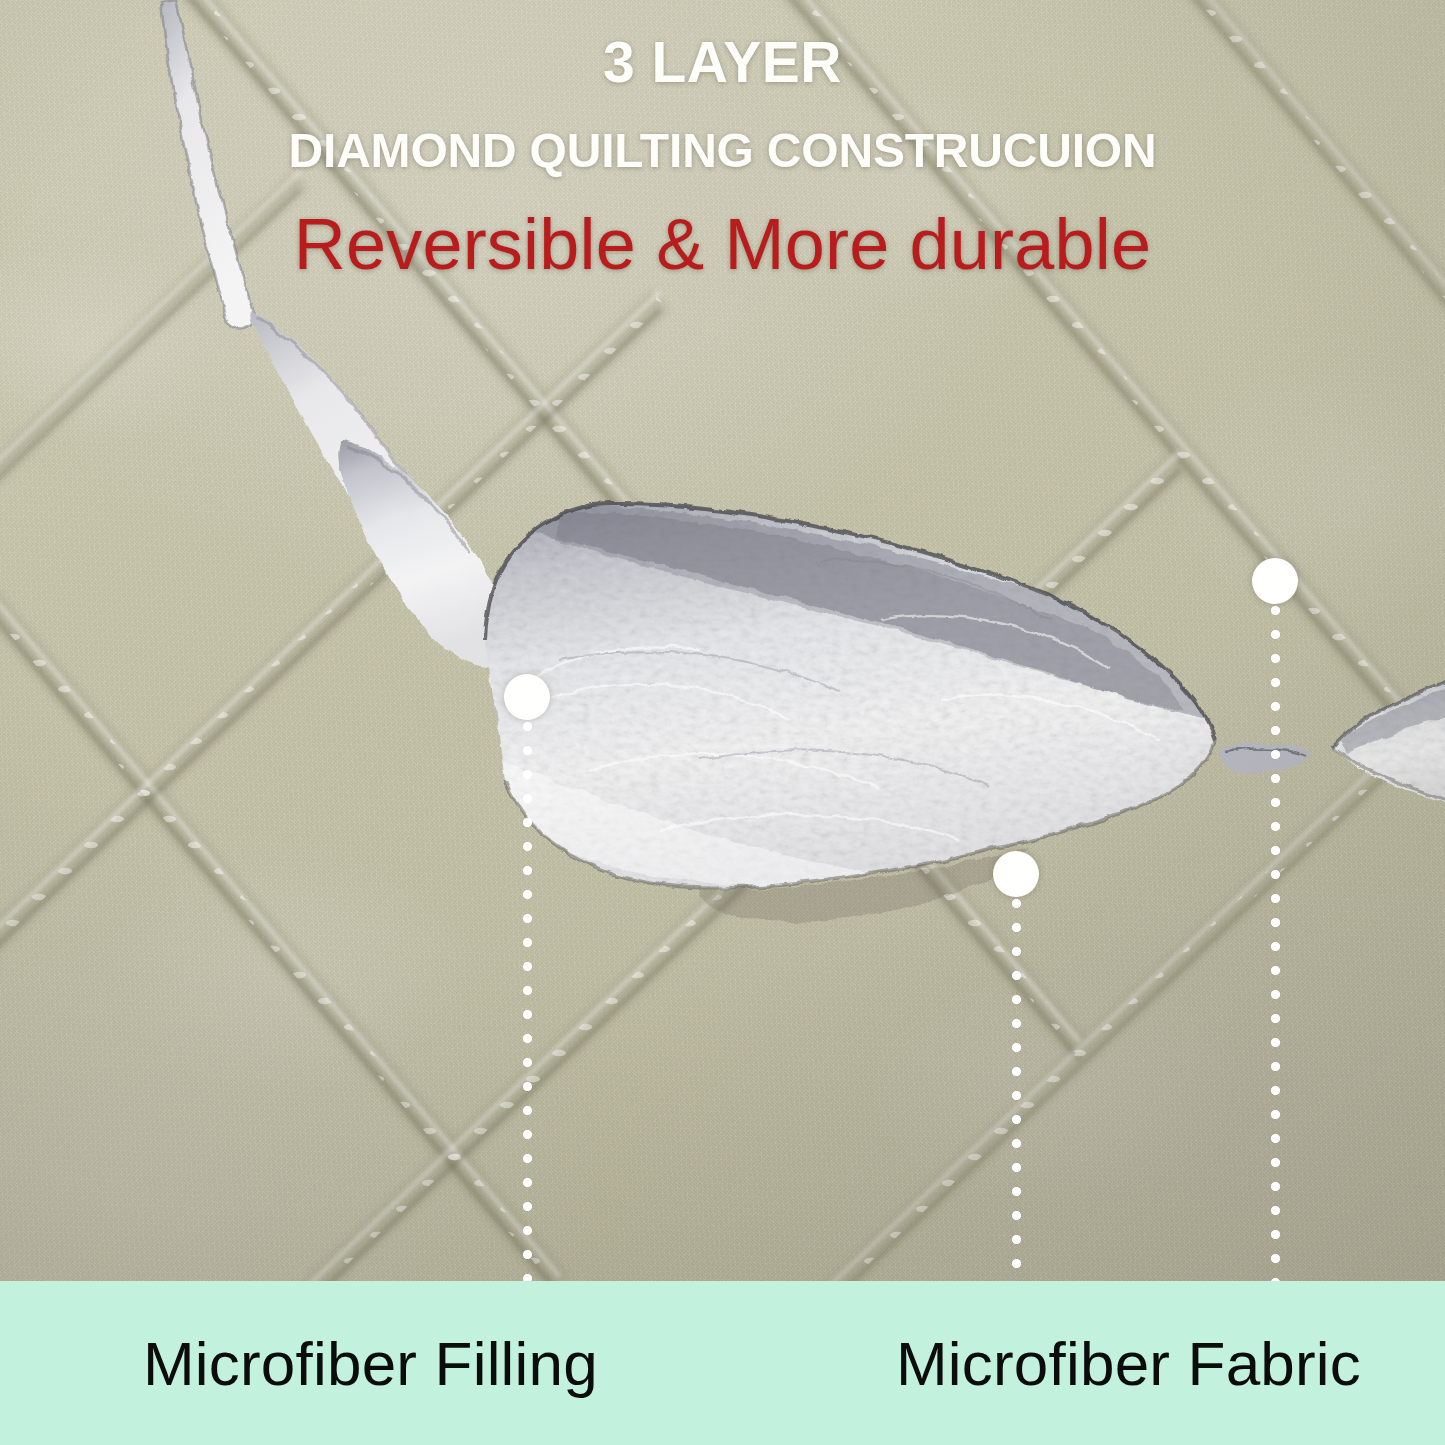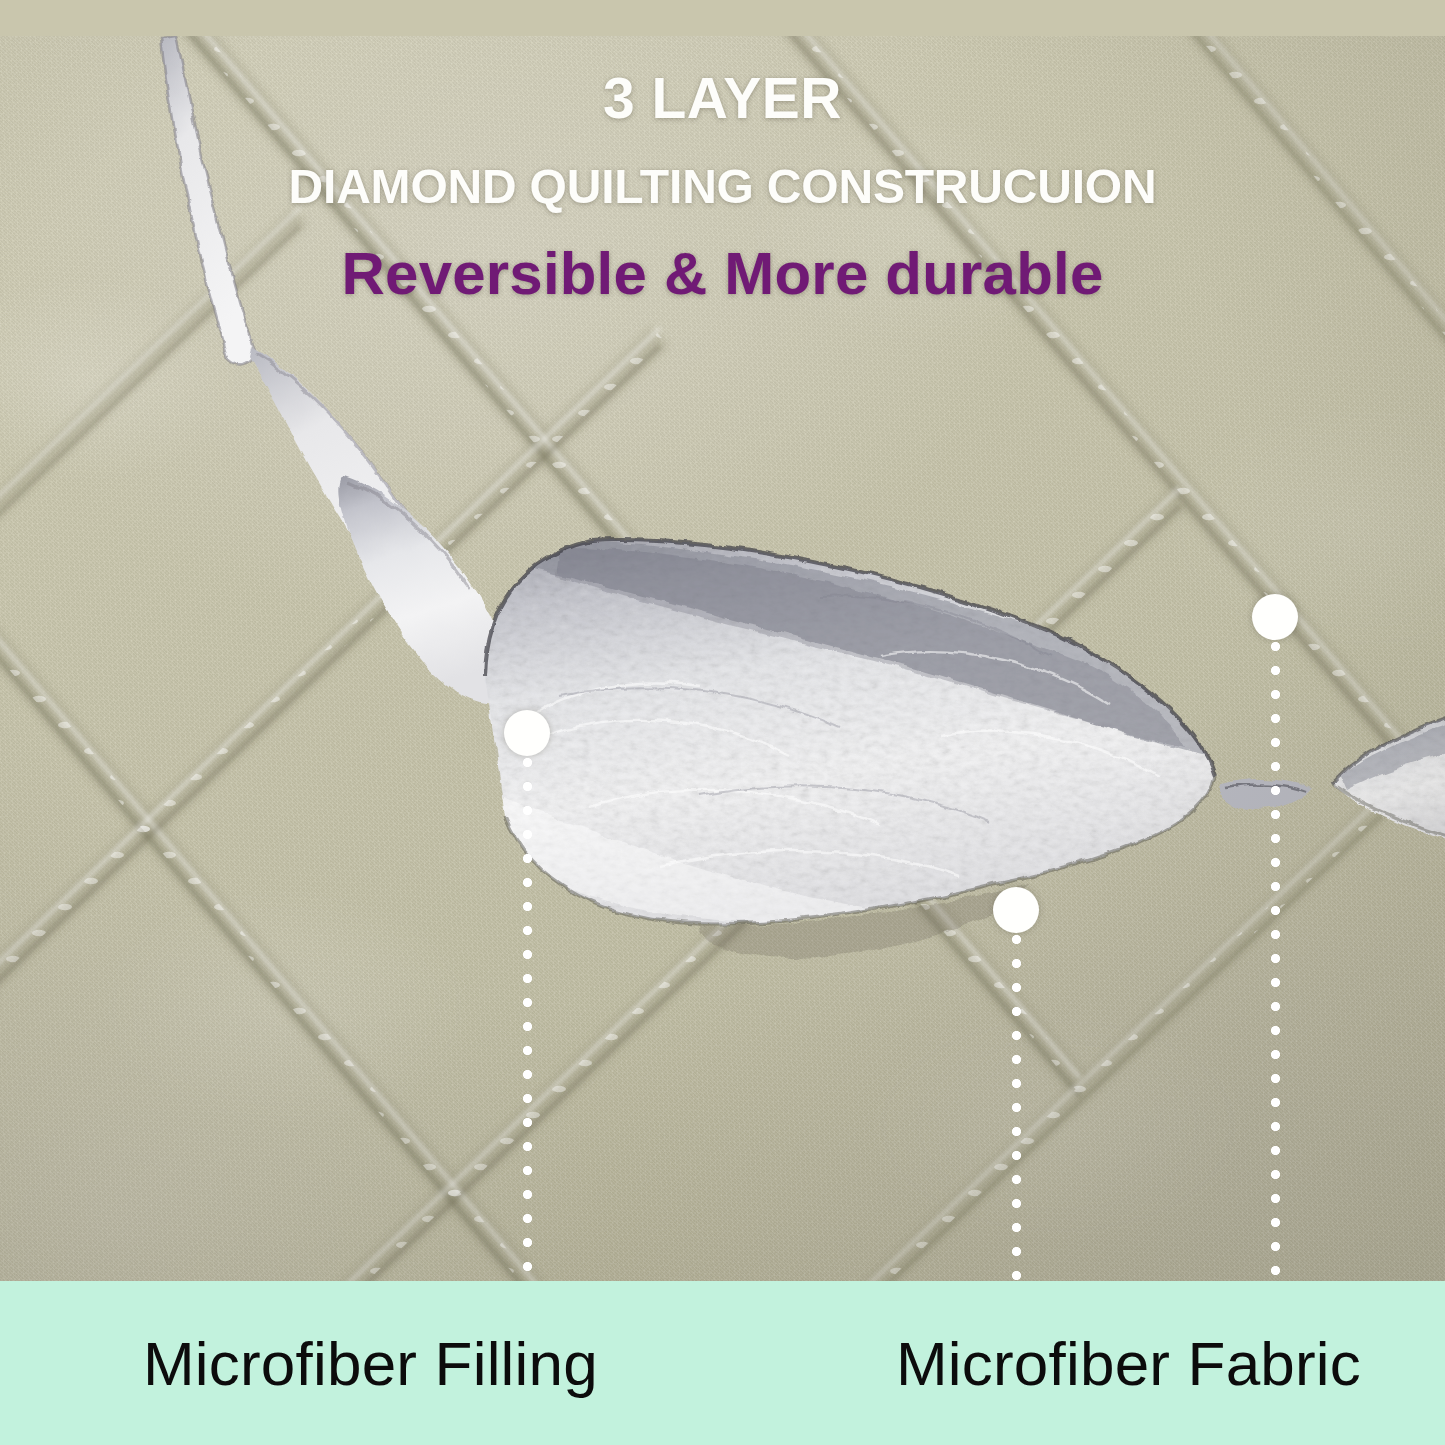--- a/index.html
+++ b/index.html
@@ -7,21 +7,21 @@
   *{box-sizing:border-box;}
   #stage{
     position:relative;
     width:1445px;height:1445px;
     overflow:hidden;
     font-family:"Liberation Sans","DejaVu Sans",sans-serif;
     background:#c9c6ad;
   }
 
   
-  .photo{position:absolute;left:0;top:0;width:1445px;height:1285px;overflow:hidden;margin-top:36px;}
+  .photo{position:absolute;left:0;top:0;width:1445px;height:1285px;overflow:hidden;}
 
   
   .fabric-base{
     position:absolute;inset:0;
     background:
       radial-gradient(ellipse 760px 540px at 34% 16%, rgba(214,211,192,.95) 0%, rgba(199,196,176,0) 72%),
       radial-gradient(ellipse 900px 680px at 86% 88%, rgba(186,183,163,.70) 0%, rgba(186,183,163,0) 70%),
       radial-gradient(ellipse 700px 520px at 8% 92%, rgba(205,202,184,.55) 0%, rgba(205,202,184,0) 70%),
       linear-gradient(160deg,#d2cfb6 0%,#cbc8ae 26%,#c5c2a8 52%,#bfbca2 74%,#b9b69d 100%);
   }
@@ -63,21 +63,21 @@
     font-size:57px;font-weight:bold;color:#fdfdfa;letter-spacing:.5px;
     line-height:1;margin-top:34px;
     text-shadow:0 1px 5px rgba(90,86,68,.45);
   }
   .t-line2{
     font-size:48px;font-weight:bold;color:#fdfdfa;letter-spacing:-.2px;
     line-height:1;margin-top:36px;
     text-shadow:0 1px 5px rgba(90,86,68,.45);
   }
   .t-line3{
-    font-size:60px;font-weight:bold;color:#701a75;letter-spacing:.2px;
+    font-size:72px;font-weight:normal;color:#b91c1c;letter-spacing:.2px;
     line-height:1;margin-top:33px;
     text-shadow:0 1px 5px rgba(90,86,68,.45);
   }
 
   
   .callout{position:absolute;}
   .callout .knob{
     position:absolute;left:0;top:0;
     width:46px;height:46px;border-radius:50%;
     background:#fffffd;

